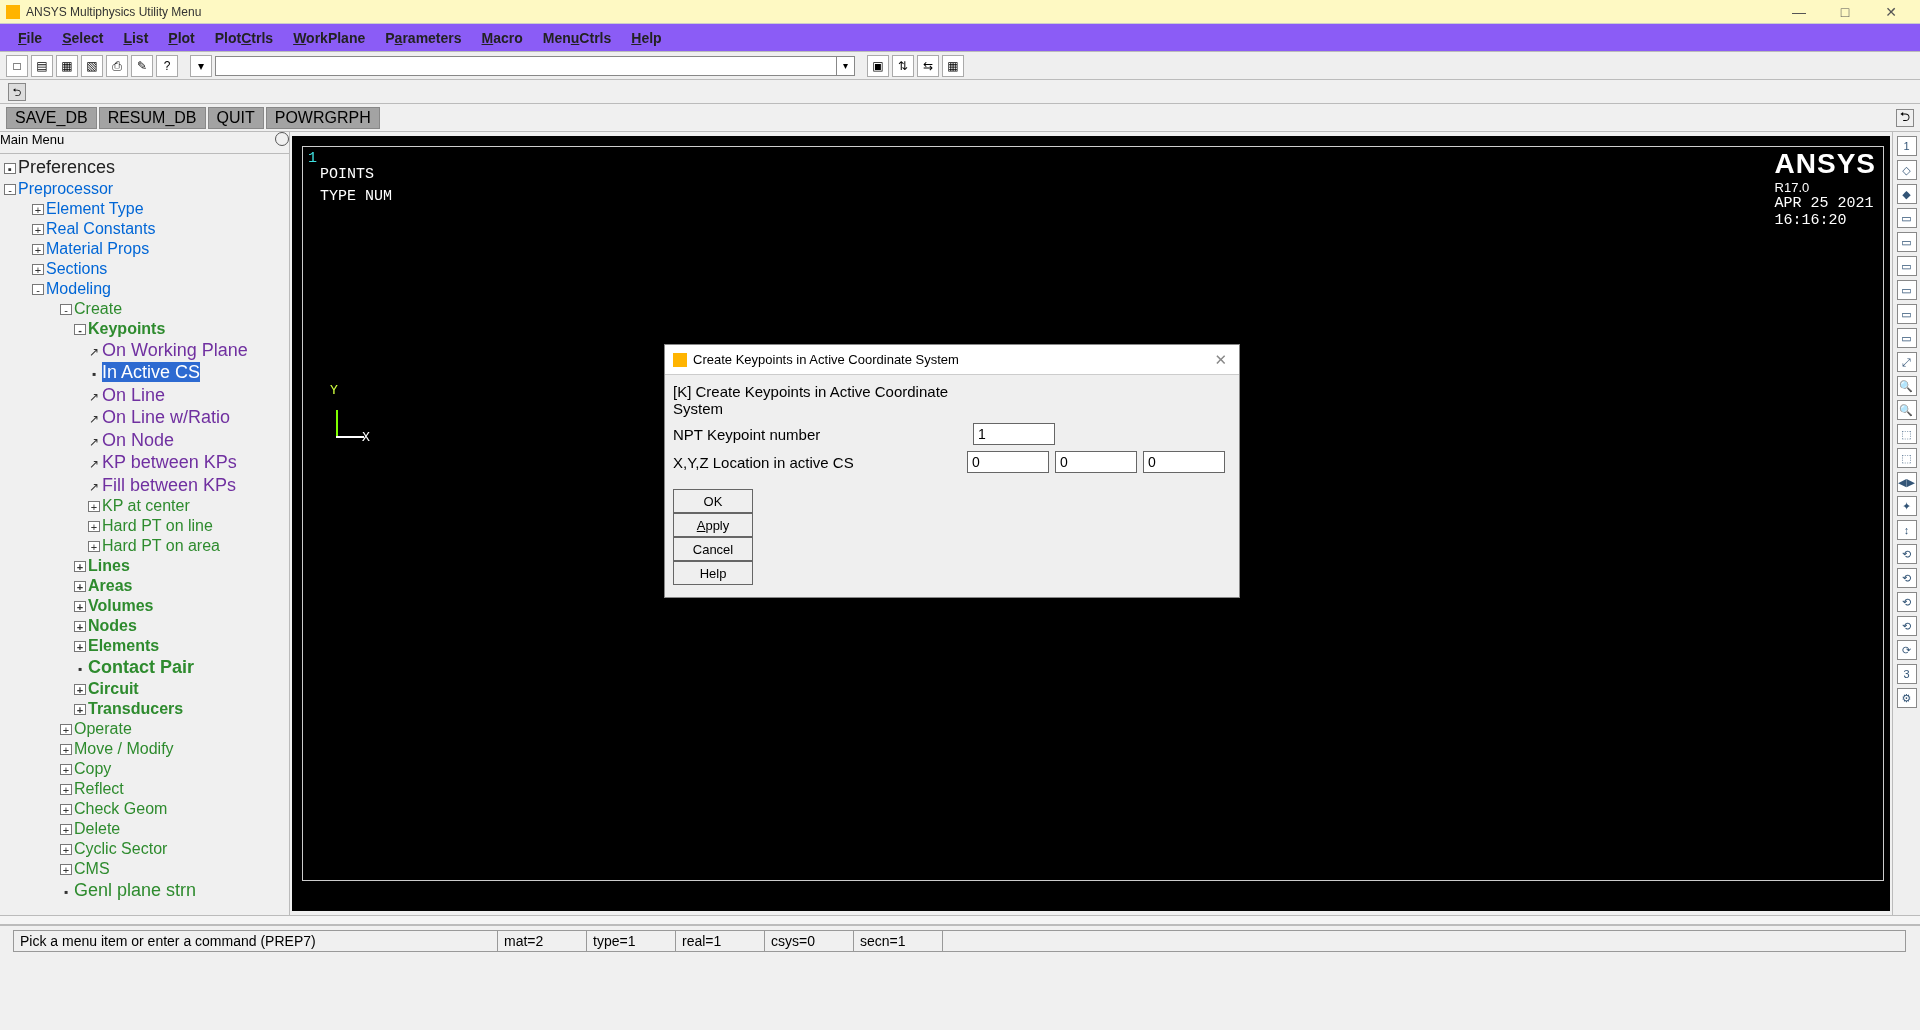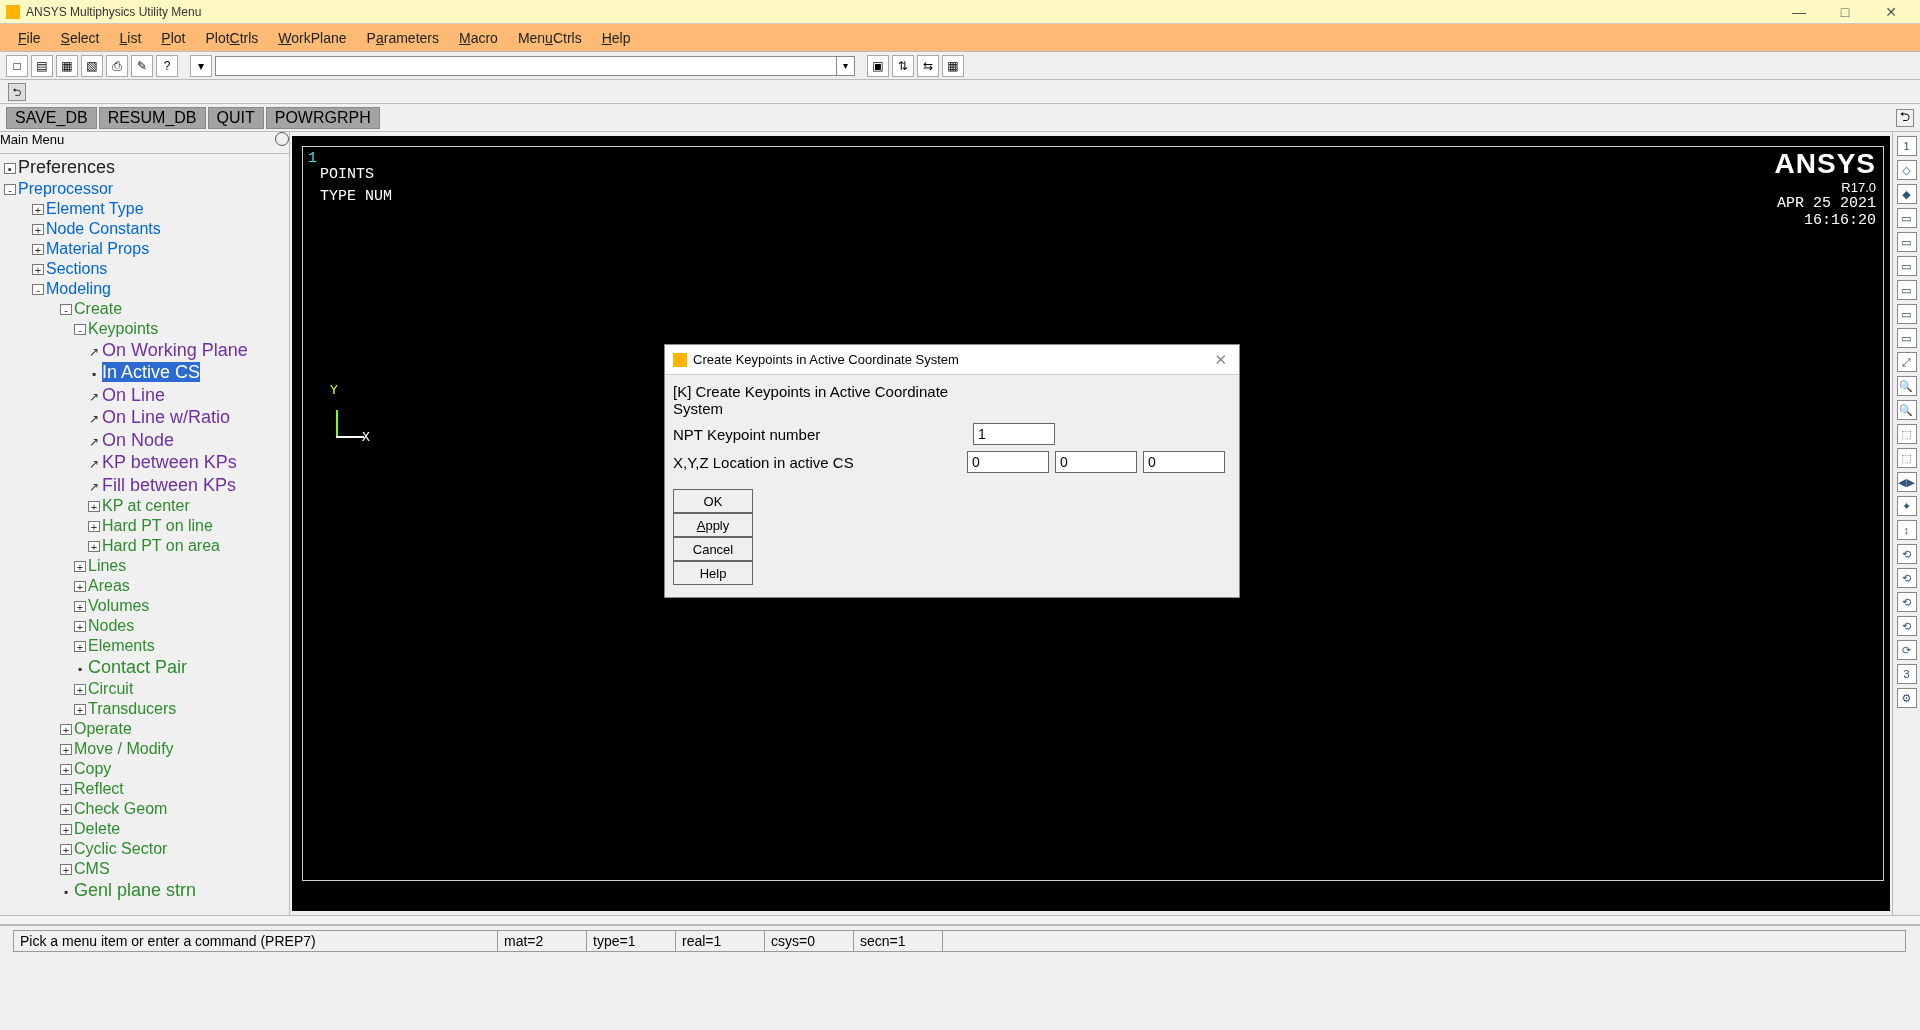--- a/index.html
+++ b/index.html
@@ -5,21 +5,21 @@
 * { box-sizing: border-box; margin: 0; padding: 0; font-family: "Segoe UI", Tahoma, sans-serif; }
 body { width: 1920px; height: 1030px; background: #f0f0f0; overflow: hidden; position: relative; font-size: 13px; }
 
 
 .titlebar { height: 24px; background: #fef9c3; display: flex; align-items: center; padding: 0 6px; border-bottom: 1px solid #ccc; }
 .titlebar .logo { width: 14px; height: 14px; background: #ffb400; margin-right: 6px; display: inline-block; }
 .titlebar .title { flex: 1; font-size: 12px; color: #333; }
 .titlebar .winbtn { width: 46px; height: 22px; display: inline-flex; align-items: center; justify-content: center; color: #555; font-size: 14px; }
 
 
-.menubar { height: 28px; background: #fdba74; border-bottom: 1px solid #bbb; display: flex; align-items: center; padding: 0 8px; }
+.menubar { height: 28px; background: #8b5cf6; border-bottom: 1px solid #bbb; display: flex; align-items: center; padding: 0 8px; font-weight: bold; }
 .menubar .menuitem { padding: 3px 10px; font-size: 14px; color: #222; }
 .menubar .menuitem .ul { text-decoration: underline; }
 
 
 .stdbar { height: 28px; background: #efefef; border-bottom: 1px solid #bbb; display: flex; align-items: center; padding: 0 6px; gap: 3px; }
 .iconbtn { width: 22px; height: 22px; border: 1px solid #aaa; background: #fff; display: inline-flex; align-items: center; justify-content: center; font-size: 12px; }
 .sep { width: 6px; }
 .cmdbox { flex: 0 0 640px; height: 20px; border: 1px solid #888; background: #fff; display: flex; }
 .cmdbox input { flex: 1; border: none; outline: none; padding: 0 4px; font-size: 12px; }
 .cmdbox .drop { width: 18px; border-left: 1px solid #888; text-align: center; font-size: 10px; line-height: 18px; }
@@ -40,36 +40,36 @@
 .tree { flex: 1; overflow: auto; padding: 2px 4px; font-family: "Consolas","Courier New",monospace; font-size: 16px; line-height: 1.25; }
 .tnode { white-space: nowrap; }
 .tnode .tg { display: inline-block; width: 12px; text-align: center; color: #333; font-size: 11px; border: 1px solid #777; line-height: 10px; height: 11px; vertical-align: middle; margin-right: 2px; background:#fff; }
 .tnode .ic { display: inline-block; width: 12px; text-align: center; color: #333; font-size: 12px; margin-right: 2px; }
 .tnode .lbl { color: #0066d6; cursor: default; }
 .tnode .lbl.big { font-size: 18px; }
 .tnode .lbl.sel { background: #2d6ad1; color: #fff; }
 .ind1 { padding-left: 0px; }
 .ind3 { padding-left: 28px; }
 .ind5 { padding-left: 56px; }
-.ind6 { padding-left: 70px; }
+.ind6 { padding-left: 70px; font-weight: bold; }
 .ind7 { padding-left: 84px; }
 .color-green { color: #2e8b2e !important; }
 .color-purple { color: #7030a0 !important; }
 .color-black { color: #222 !important; }
 
 
 .gfxwrap { flex: 1; background: #000; position: relative; margin: 4px 2px; }
 .gfxborder { position: absolute; inset: 10px 6px 30px 10px; border: 1px solid #ccc; }
 .gfxtxt { position: absolute; color: #fff; font-family: "Consolas","Courier New",monospace; font-size: 15px; }
 .axis { position: absolute; left: 40px; bottom: 50px; width: 50px; height: 50px; }
 .axis .yline { position:absolute; left:8px; bottom:8px; width:2px; height:28px; background:#7fff00;}
 .axis .xline { position:absolute; left:8px; bottom:8px; height:2px; width:28px; background:#fff;}
 .axis .ylbl { position:absolute; left:2px; top:-14px; color:#cfff3e; font-family:monospace; font-size:13px;}
 .axis .xlbl { position:absolute; left:34px; bottom:2px; color:#fff; font-family:monospace; font-size:13px;}
-.brand { position:absolute; right:14px; top:12px; text-align:right; color:#fff; }
+.brand { position:absolute; right:14px; top:12px; text-align:left; color:#fff; }
 .brand .nm { font-size:28px; font-weight:bold; letter-spacing:1px; }
 .brand .ver { font-size:13px; }
 
 
 .rightstrip { width: 28px; border-left: 1px solid #bbb; display: flex; flex-direction: column; align-items: center; padding-top: 4px; gap: 4px; background:#efefef;}
 .rightstrip .rb { width: 20px; height: 20px; border: 1px solid #888; background: #fff; font-size:11px; display:flex;align-items:center;justify-content:center; color:#357; }
 
 
 .statusbar { height: 30px; border-top: 1px solid #bbb; display: flex; align-items: center; padding: 14px; font-family:"Consolas","Courier New",monospace; font-size:14px; }
 .statusbar .cell { border: 1px solid #999; height: 22px; padding: 2px 6px; margin-left:-1px; display:flex; align-items:center;}
@@ -156,21 +156,21 @@
   <div class="mainmenu-col">
     <div class="mainmenu-hdr">
       <span>Main Menu</span>
       <span class="sp"></span>
       <span class="circ"></span>
     </div>
     <div class="tree">
       <div class="tnode ind1"><span class="tg">▪</span><span class="lbl big color-black">Preferences</span></div>
       <div class="tnode ind1"><span class="tg">-</span><span class="lbl">Preprocessor</span></div>
       <div class="tnode ind3"><span class="tg">+</span><span class="lbl">Element Type</span></div>
-      <div class="tnode ind3"><span class="tg">+</span><span class="lbl">Node Constants</span></div>
+      <div class="tnode ind3"><span class="tg">+</span><span class="lbl">Real Constants</span></div>
       <div class="tnode ind3"><span class="tg">+</span><span class="lbl">Material Props</span></div>
       <div class="tnode ind3"><span class="tg">+</span><span class="lbl">Sections</span></div>
       <div class="tnode ind3"><span class="tg">-</span><span class="lbl">Modeling</span></div>
       <div class="tnode ind5"><span class="tg">-</span><span class="lbl color-green">Create</span></div>
       <div class="tnode ind6"><span class="tg">-</span><span class="lbl color-green">Keypoints</span></div>
       <div class="tnode ind7"><span class="ic">↗</span><span class="lbl big color-purple">On Working Plane</span></div>
       <div class="tnode ind7"><span class="ic">▪</span><span class="lbl big sel">In Active CS</span></div>
       <div class="tnode ind7"><span class="ic">↗</span><span class="lbl big color-purple">On Line</span></div>
       <div class="tnode ind7"><span class="ic">↗</span><span class="lbl big color-purple">On Line w/Ratio</span></div>
       <div class="tnode ind7"><span class="ic">↗</span><span class="lbl big color-purple">On Node</span></div>

